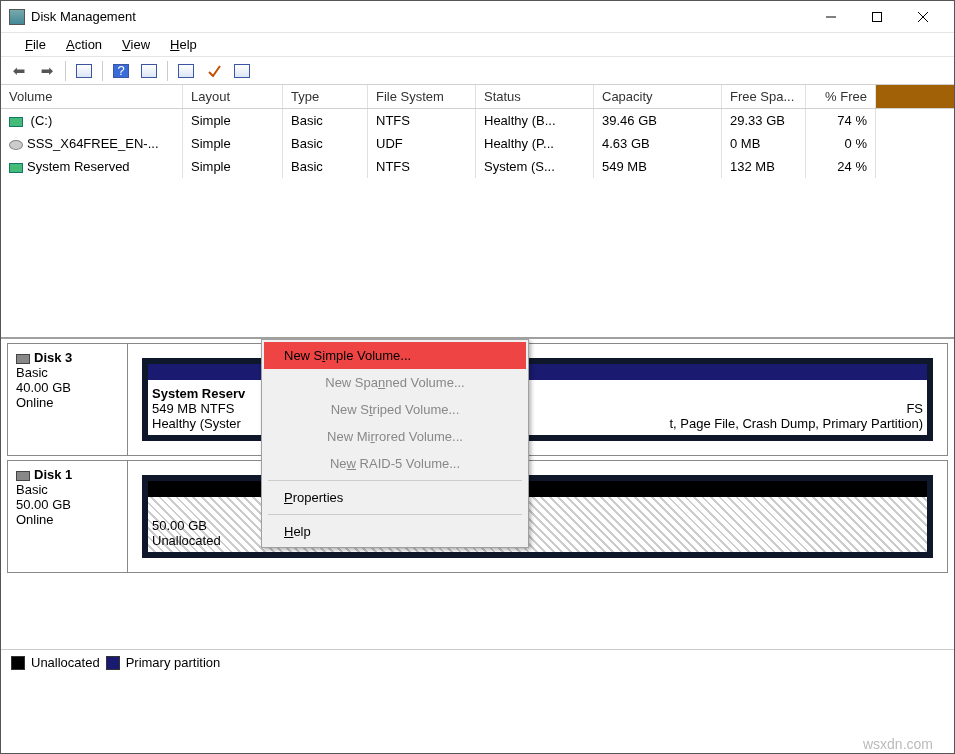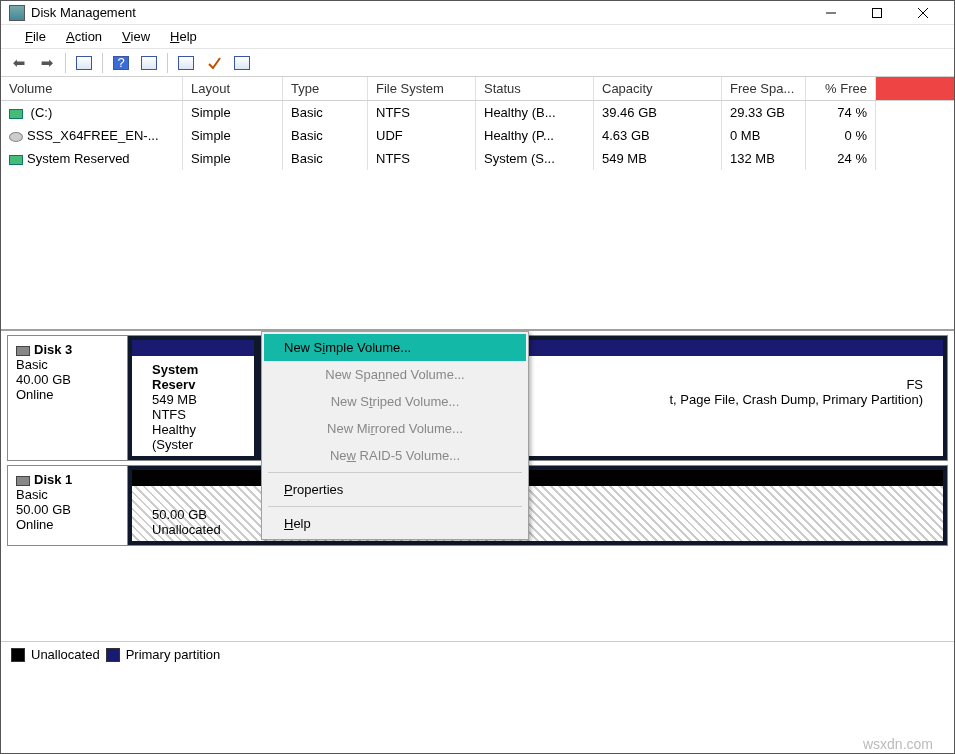--- a/index.html
+++ b/index.html
@@ -1,55 +1,55 @@
 <!DOCTYPE html>
 <html><head>
 <meta charset="utf-8">
 <style>
 * { box-sizing: border-box; font-family: "Segoe UI", Tahoma, sans-serif; font-size: 13px; }
 body { margin: 0; padding: 0; background: #fff; width: 955px; height: 754px; overflow: hidden; border: 1px solid #555; }
-.titlebar { height: 24px; display: flex; align-items: center; padding: 8px 8px; border-bottom: 1px solid #e5e5e5; }
+.titlebar { height: 32px; display: flex; align-items: center; padding: 8px 8px; border-bottom: 1px solid #e5e5e5; }
 .titlebar .icon { width: 16px; height: 16px; margin-right: 6px; background: linear-gradient(#7aa, #489); border: 1px solid #555; }
 .titlebar .title { flex: 1; }
 .winbtn { width: 46px; height: 30px; display: flex; align-items: center; justify-content: center; }
 .menubar { height: 24px; display: flex; align-items: center; padding: 0 24px; gap: 20px; border-bottom: 1px solid #e5e5e5; }
 .toolbar { height: 28px; display: flex; align-items: center; gap: 4px; padding: 0 6px; border-bottom: 1px solid #d0d0d0; }
 .tsep { width: 1px; height: 20px; background: #ccc; margin: 0 2px; }
 .tbtn { width: 24px; height: 22px; display: flex; align-items: center; justify-content: center; }
 .tbtn .sq { width: 16px; height: 14px; border: 1px solid #3955a3; background: linear-gradient(#fff,#dce6f5); }
 .arrow { font-size: 15px; color: #555; }
 .content { position: relative; }
 .vols { border-bottom: 2px solid #a0a0a0; }
-.vhead { display: flex; background: #ef4444; border-bottom: 1px solid #d0d0d0; }
+.vhead { display: flex; background: #a16207; border-bottom: 1px solid #d0d0d0; }
 .vhead .col, .vrow .col { padding: 4px 8px; border-right: 1px solid #e0e0e0; white-space: nowrap; overflow: hidden; text-overflow: ellipsis; }
 .vhead .col { color: #333; background: #fff; }
 .vrow { display: flex; }
 .col.c0 { width: 182px; } .col.c1 { width: 100px; } .col.c2 { width: 85px; }
 .col.c3 { width: 108px; } .col.c4 { width: 118px; } .col.c5 { width: 128px; }
 .col.c6 { width: 84px; } .col.c7 { width: 70px; text-align: right; }
 .vico { display: inline-block; width: 14px; height: 10px; background: #4b7; border: 1px solid #176; margin-right: 4px; vertical-align: middle; }
 .vico.cd { background: #ccc; border-color: #888; border-radius: 50%; }
 .volbody { height: 228px; }
 .grapharea { position: relative; height: 310px; overflow-y: scroll; }
 .diskrow { display: flex; margin: 4px 6px; border: 1px solid #888; }
 .dlabel { width: 120px; padding: 6px 8px; border-right: 1px solid #888; }
 .dlabel b { display: block; }
 .partarea { flex: 1; display: flex; position: relative; }
-.part { border: 4px solid #0f172a; margin: 0; padding: 4px 20px; position: relative; }
+.part { border: 6px solid #0f172a; margin: 14px; padding: 4px 4px; position: relative; }
 .part .topbar { position: absolute; top: 0; left: 0; right: 0; height: 16px; }
 .pt-primary .topbar { background: #1a1a70; }
 .pt-unalloc .topbar { background: #000; }
 .pt-unalloc { background: repeating-linear-gradient(45deg,#fff,#fff 4px,#ccc 4px,#ccc 6px); }
 .part .txt { margin-top: 18px; }
 .legend { height: 26px; border-top: 1px solid #ccc; display: flex; align-items: center; padding: 0 10px; gap: 6px; }
 .lsw { width: 14px; height: 14px; border: 1px solid #333; }
 .lsw.black { background: #000; } .lsw.blue { background: #1a1a70; }
 .ctxmenu { position: absolute; top: 0px; left: 260px; width: 268px; background: #f0f0f0; border: 1px solid #a0a0a0; box-shadow: 2px 2px 4px rgba(0,0,0,0.3); padding: 2px; z-index: 10; }
 .ctxmenu .mi { padding: 6px 20px; }
-.ctxmenu .mi.hl { background: #14b8a6; color: #000; }
+.ctxmenu .mi.hl { background: #ef4444; color: #000; }
 .ctxmenu .mi.dis { color: #888; text-align: center; }
 .ctxmenu .msep { height: 1px; background: #ccc; margin: 3px 4px; }
 .u { text-decoration: underline; }
 .watermark { position: absolute; bottom: 2px; right: 22px; font-size: 14px; color: #bbb; }
 </style>
 </head>
 <body>
 
 <div class="titlebar">
   <div class="icon"></div>

